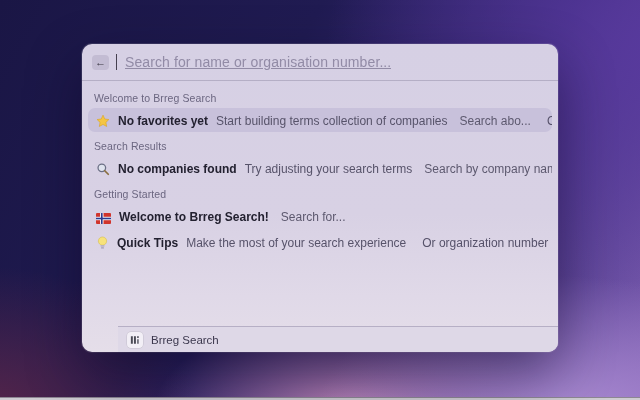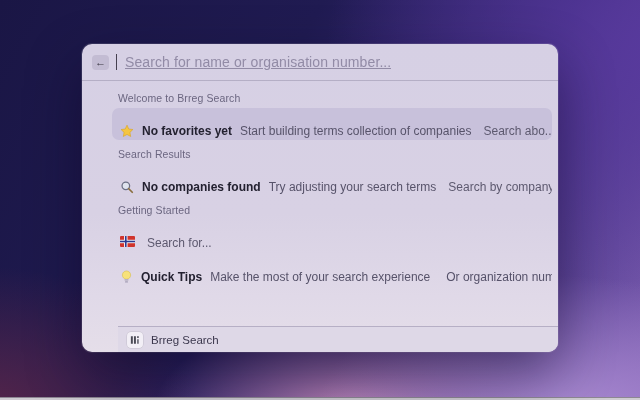--- a/index.html
+++ b/index.html
@@ -48,29 +48,29 @@
   }
   .caret {
     width:1px; height:16px; background:#45404f; margin-right:1px;
   }
   .search-placeholder {
     font-size:14px; color:#928ba6; letter-spacing:.1px;
     white-space:nowrap; overflow:hidden;text-decoration:underline;
   }
 
   
-  .list { flex:1 1 auto; padding:3px 6px 0; overflow:hidden;margin-left:24px; }
+  .list { flex:1 1 auto; padding:3px 6px 0; overflow:hidden; }
   .section-header {
     font-size:10.5px; color:#6b6680; margin:8px 6px 4px;
     letter-spacing:.1px;
   }
   .row {
     height:24px; border-radius:7px;
-    display:flex; align-items:flex-start; gap:8px;
-    padding:16px 8px; margin:0 0 2px;
+    display:flex; align-items:flex-end; gap:8px;
+    padding:4px 8px; margin:0 0 2px;
     font-size:12px; white-space:nowrap; overflow:hidden;
   }
   .row.selected { background:#c8c1db; }
   .row .icon { flex:0 0 auto; display:flex; align-items:center; }
   .row .title { font-weight:700; color:#232130; }
   .row .subtitle { color:#57536a; }
   .row .accessory { color:#5d596f; margin-left:4px; }
   .row .spacer { flex:1 1 auto; }
   .row .right-accessory { color:#56526a; }
 
@@ -147,20 +147,21 @@
     <div class="row">
       <span class="icon">
         <svg width="15" height="11" viewBox="0 0 22 16">
           <rect width="22" height="16" rx="1.5" fill="#d0342c"></rect>
           <rect x="6" y="0" width="5" height="16" fill="#ffffff"></rect>
           <rect x="0" y="5.5" width="22" height="5" fill="#ffffff"></rect>
           <rect x="7.3" y="0" width="2.4" height="16" fill="#2b3a8f"></rect>
           <rect x="0" y="6.8" width="22" height="2.4" fill="#2b3a8f"></rect>
         </svg>
       </span>
+      <span class="title">Welcome to Brreg Search!</span>
       <span class="accessory">Search for...</span>
       <span class="spacer"></span>
 
     </div>
 
     <div class="row">
       <span class="icon">
         <svg width="13" height="14" viewBox="0 0 20 22">
           <circle cx="10" cy="8" r="6.5" fill="#f7e27a" stroke="#d9c253" stroke-width="1"></circle>
           <rect x="7" y="14" width="6" height="3" rx="1" fill="#b9b2c4"></rect>

